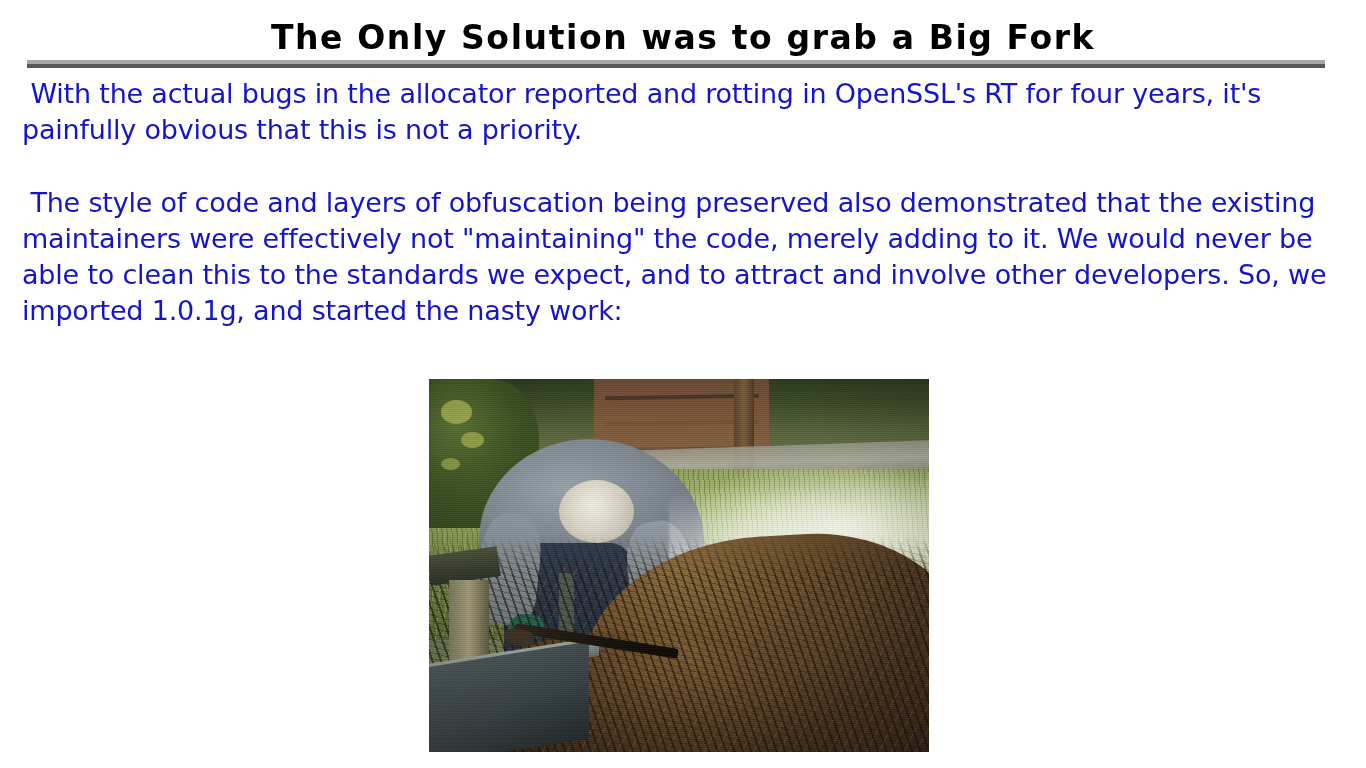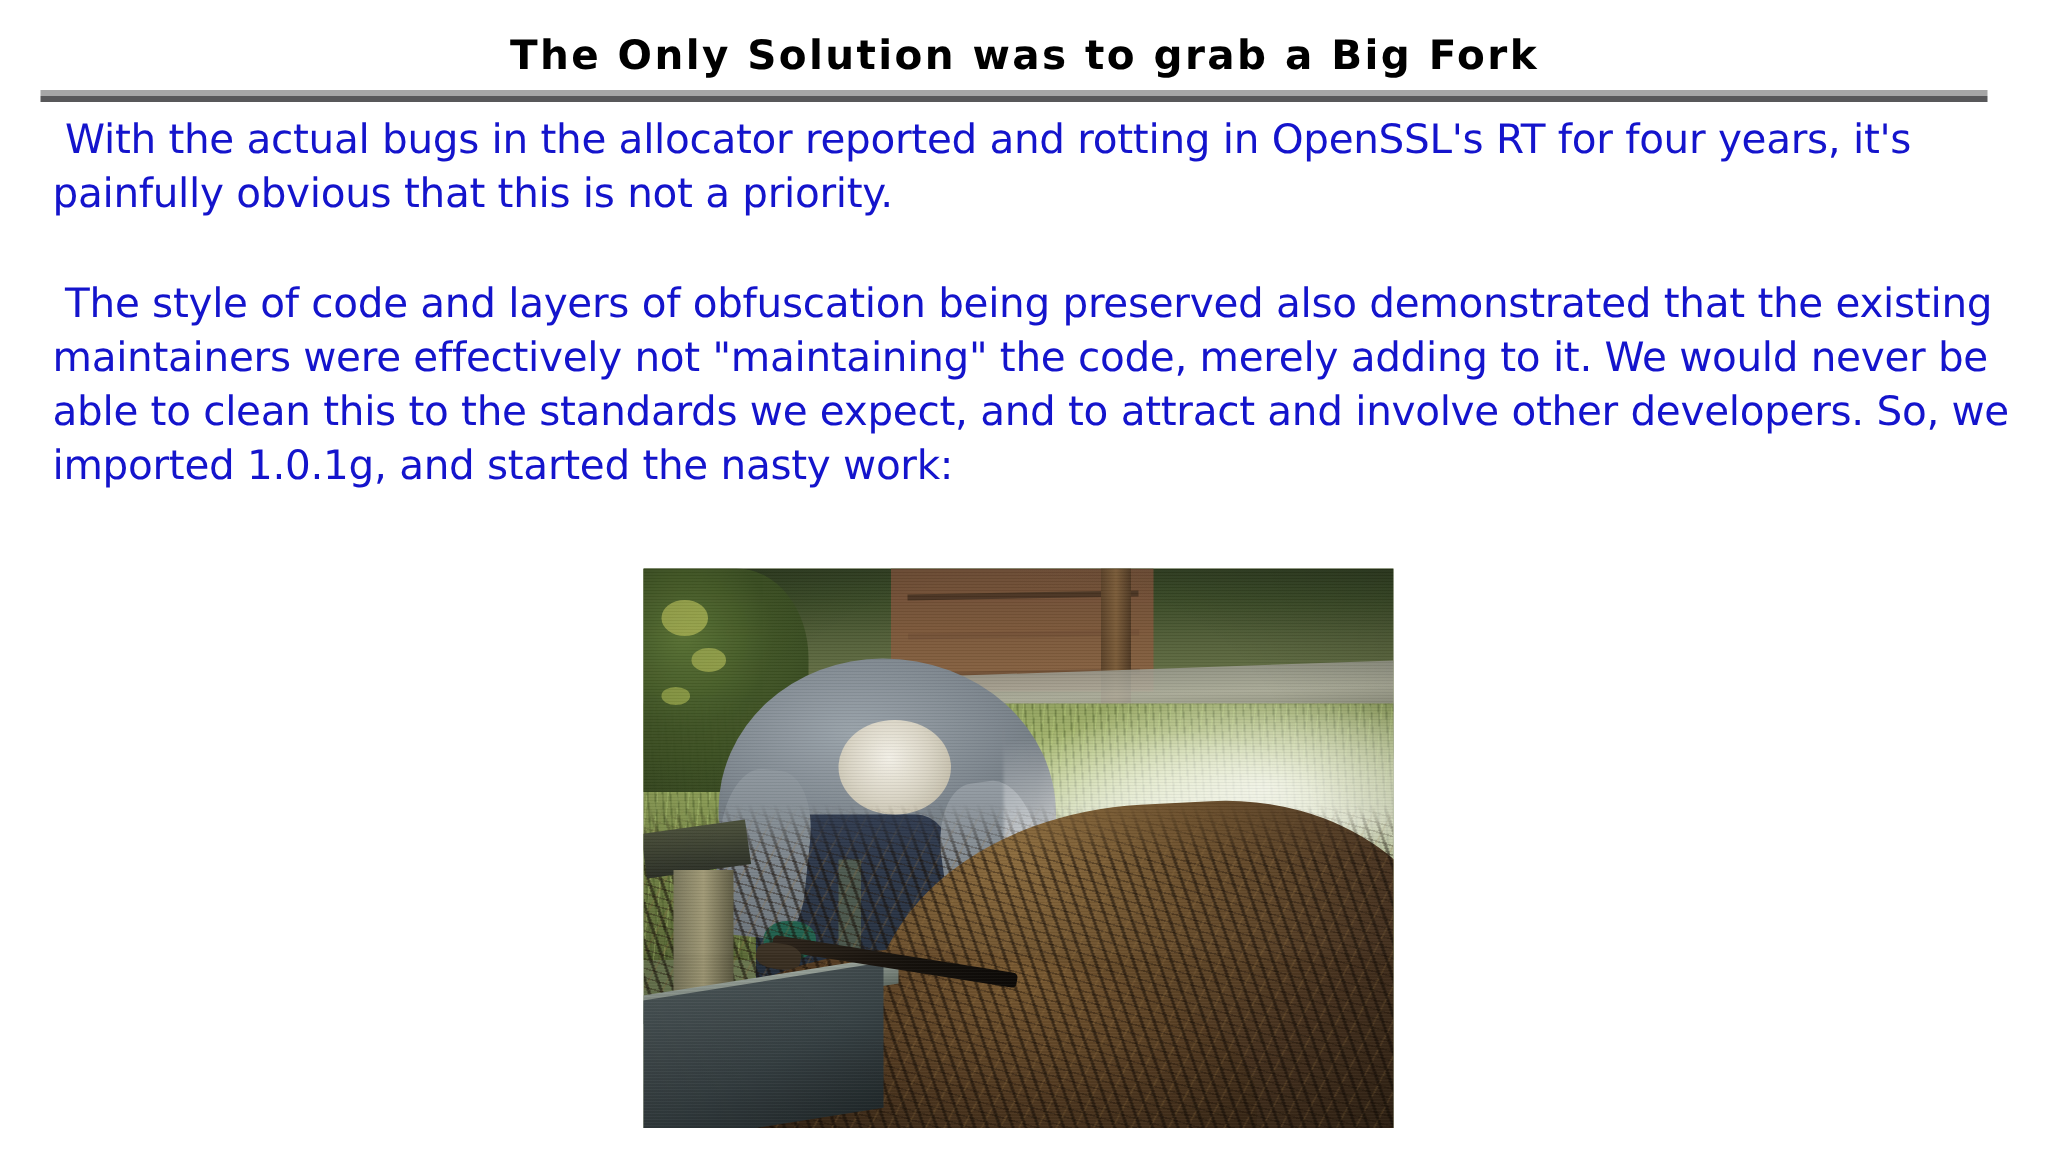--- a/index.html
+++ b/index.html
@@ -19,21 +19,21 @@
   
   .slide-title {
     position: absolute;
     left: 0;
     top: 22px;
     width: 1366px;
     text-align: center;
     color: #000000;
     font-family: "DejaVu Sans", "Liberation Sans", sans-serif;
     font-weight: bold;
-    font-size: 27px;
+    font-size: 33px;
     letter-spacing: 1.6px;
     line-height: 32px;
     white-space: nowrap;
   }
 
   
   .title-rule {
     position: absolute;
     left: 27px;
     top: 60px;
@@ -51,21 +51,21 @@
     position: absolute;
     left: 0; top: 4px;
     width: 100%;
     height: 4px;
     background: #58585a;
   }
 
   
   .body-text {
     position: absolute;
-    left: 35px;
+    left: 22px;
     top: 76px;
     width: 1320px;
     color: #1414cc;
     font-family: "DejaVu Sans", "Liberation Sans", sans-serif;
     font-weight: normal;
     font-size: 27px;
     line-height: 36px;
     letter-spacing: -0.2px;
   }
   .para {

